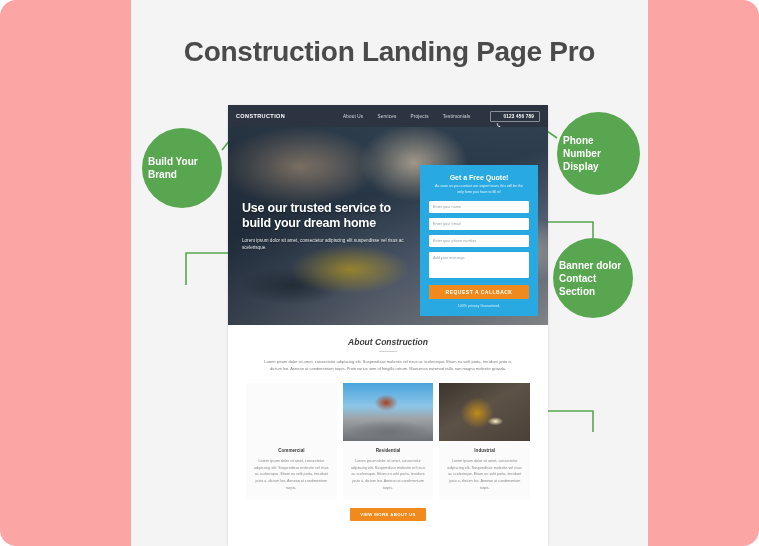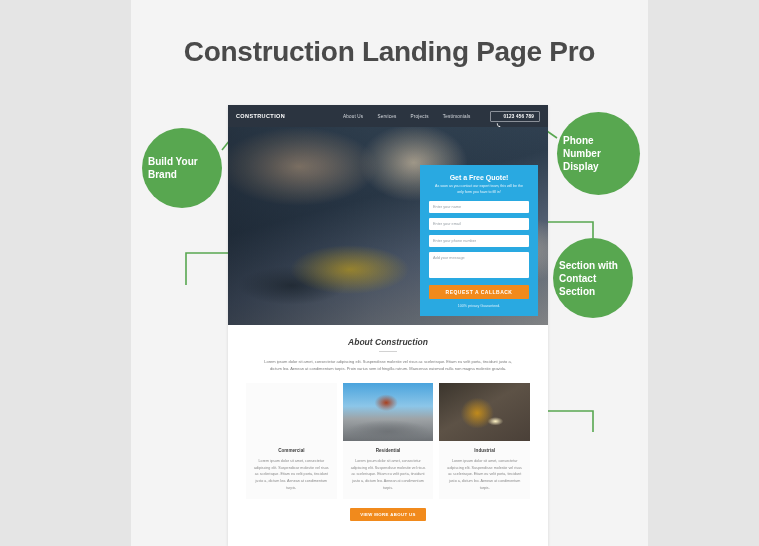--- a/index.html
+++ b/index.html
@@ -6,21 +6,22 @@
   html, body { width: 759px; height: 546px; }
   body {
     font-family: "Liberation Sans", sans-serif;
     background: #ffffff;
     overflow: hidden;
   }
   .canvas {
     position: relative;
     width: 759px;
     height: 546px;
-    background: #e5e5e5;
+    background: #fca5a5;
+    border-radius: 16px;
   }
   .page-bg {
     position: absolute;
     left: 131px; top: 0;
     width: 517px; height: 546px;
     background: #f4f4f4;
   }
   
   .page-title {
     position: absolute;
@@ -355,20 +356,27 @@
               <path d="M3 1.5 5 1l1.5 3-1.3 1a8 8 0 0 0 4.8 4.8l1-1.3 3 1.5-.5 2A1.5 1.5 0 0 1 12 13 11 11 0 0 1 3 4a1.5 1.5 0 0 1 0-2.5Z"></path>
             </svg>
           </span>
           <span class="num">0123 456 789</span>
         </span>
       </div>
     </div>
 
     <div class="hero">
       <div class="hero-photo"></div>
+      <div class="hero-copy">
+        <div class="hero-title">
+          <span>Use our trusted service to</span><br>
+          <span>build your dream home</span>
+        </div>
+        <div class="hero-sub">Lorem ipsum dolor sit amet, consectetur adipiscing elit suspendisse vel risus ac scelerisque.</div>
+      </div>
 
       <div class="quote">
         <div class="quote-title">Get a Free Quote!</div>
         <div class="quote-sub">As soon as you contact our expert team, this will be the only form you have to fill in!</div>
         <div class="qfield">Enter your name</div>
         <div class="qfield">Enter your email</div>
         <div class="qfield">Enter your phone number</div>
         <div class="qfield area">Add your message</div>
         <button class="qbtn">REQUEST A CALLBACK</button>
         <div class="qnote">100% privacy Guaranteed.</div>
@@ -397,14 +405,14 @@
           <div class="card-text">Lorem ipsum dolor sit amet, consectetur adipiscing elit. Suspendisse molestie vel risus ac scelerisque. Etiam eu velit porta, tincidunt justo a, dictum leo. Aenean at condimentum turpis.</div>
         </div>
       </div>
 
       <button class="more-btn">VIEW MORE ABOUT US</button>
     </div>
   </div>
 
   <div class="bubble b-brand">Build Your Brand</div>
   <div class="bubble b-phone">Phone Number Display</div>
-  <div class="bubble b-banner">Section with Contact Section</div>
+  <div class="bubble b-banner">Banner dolor Contact Section</div>
 </div>
 
 </body></html>

